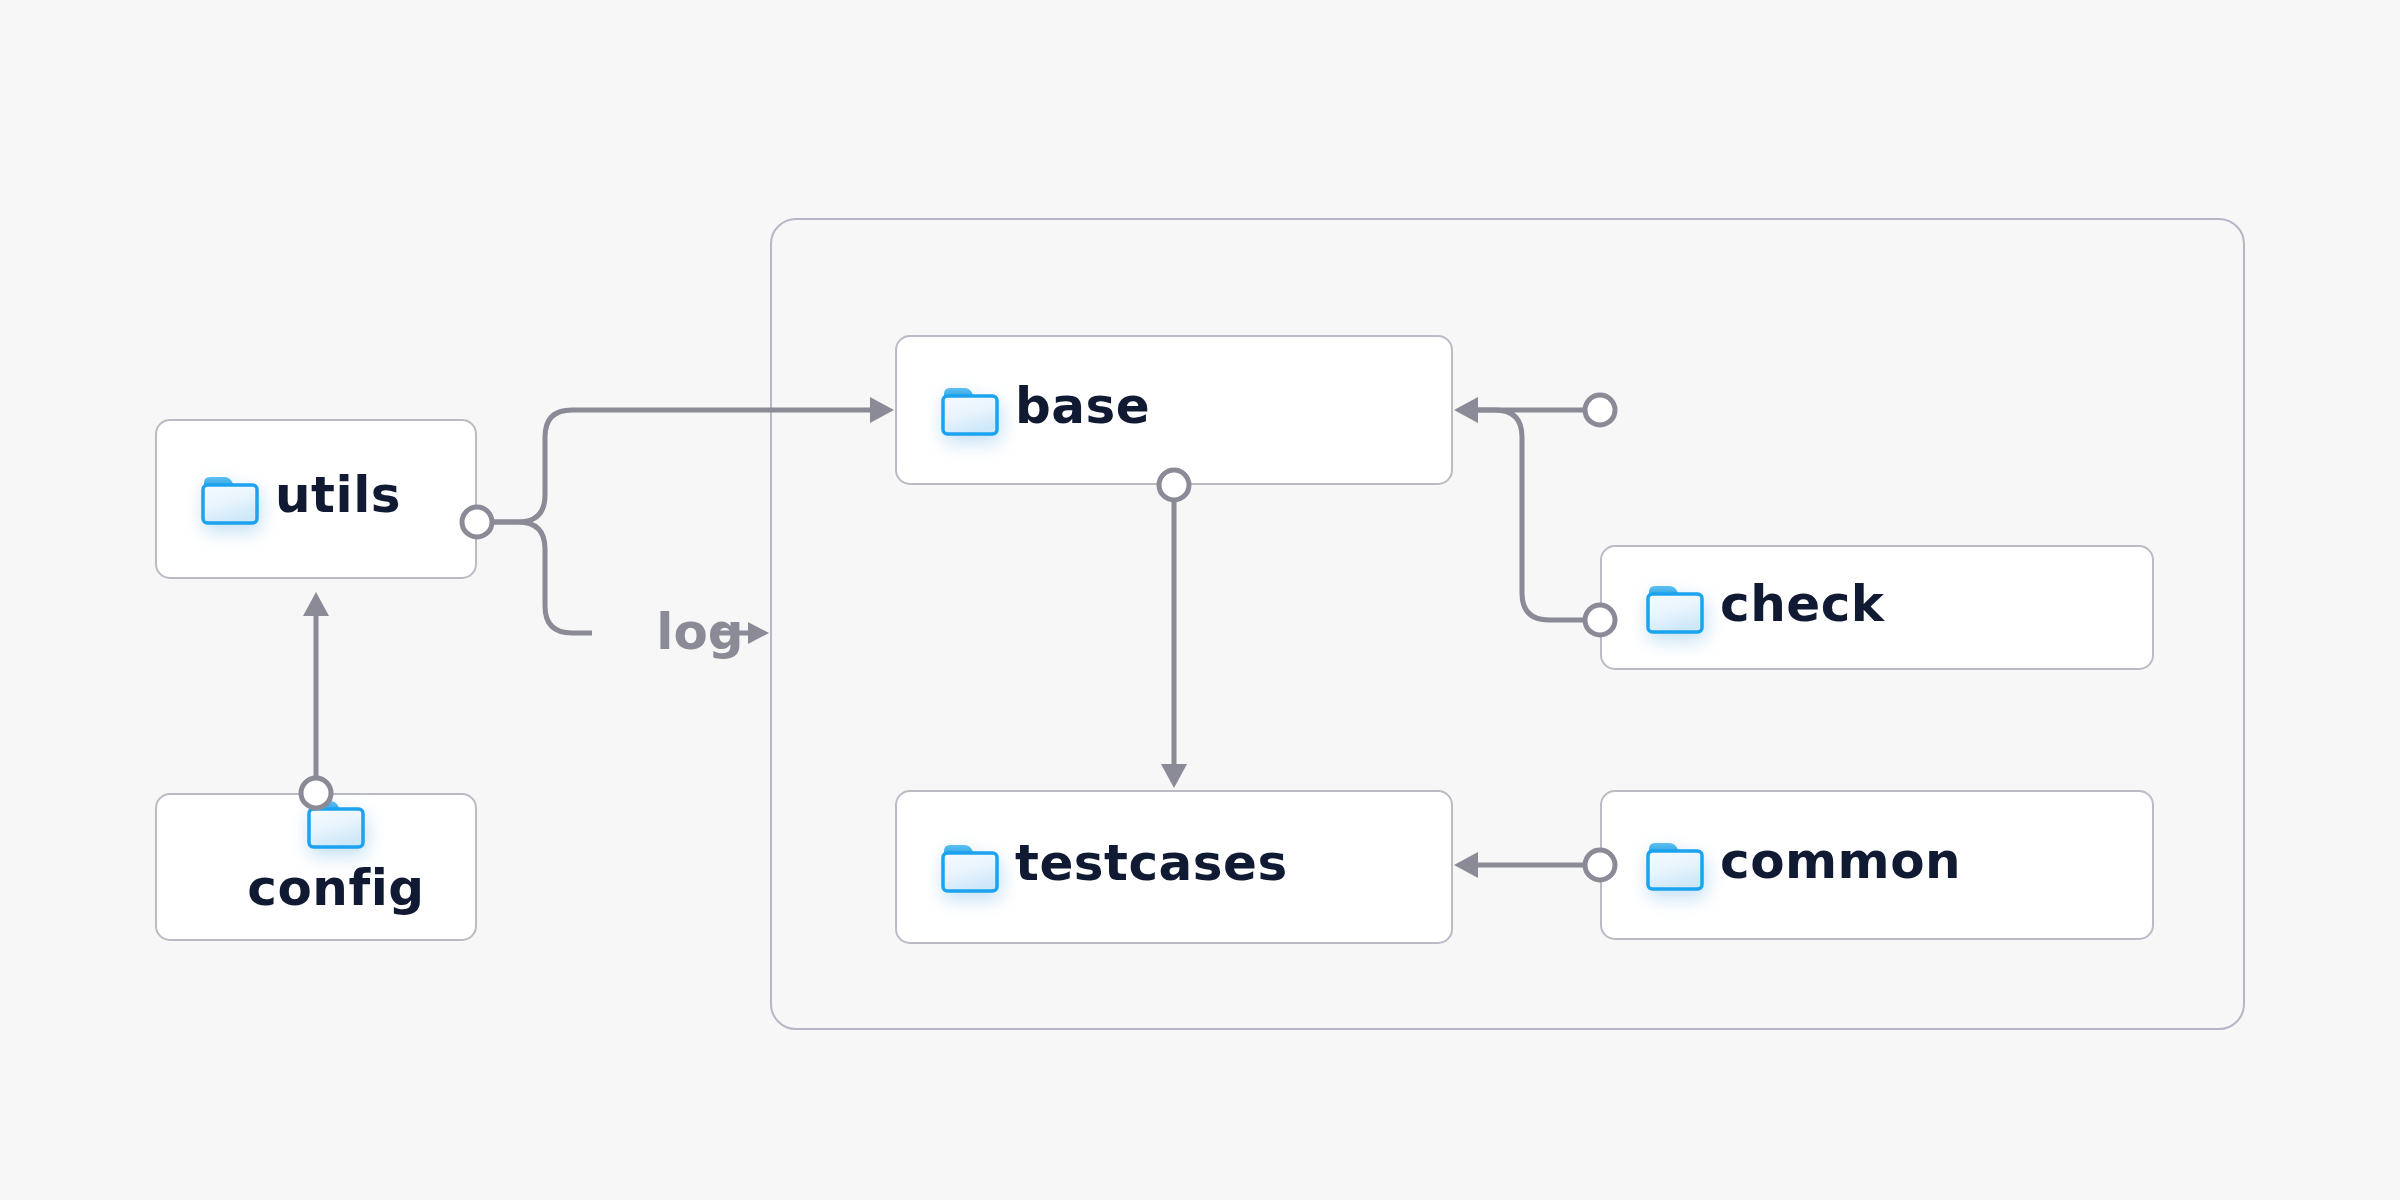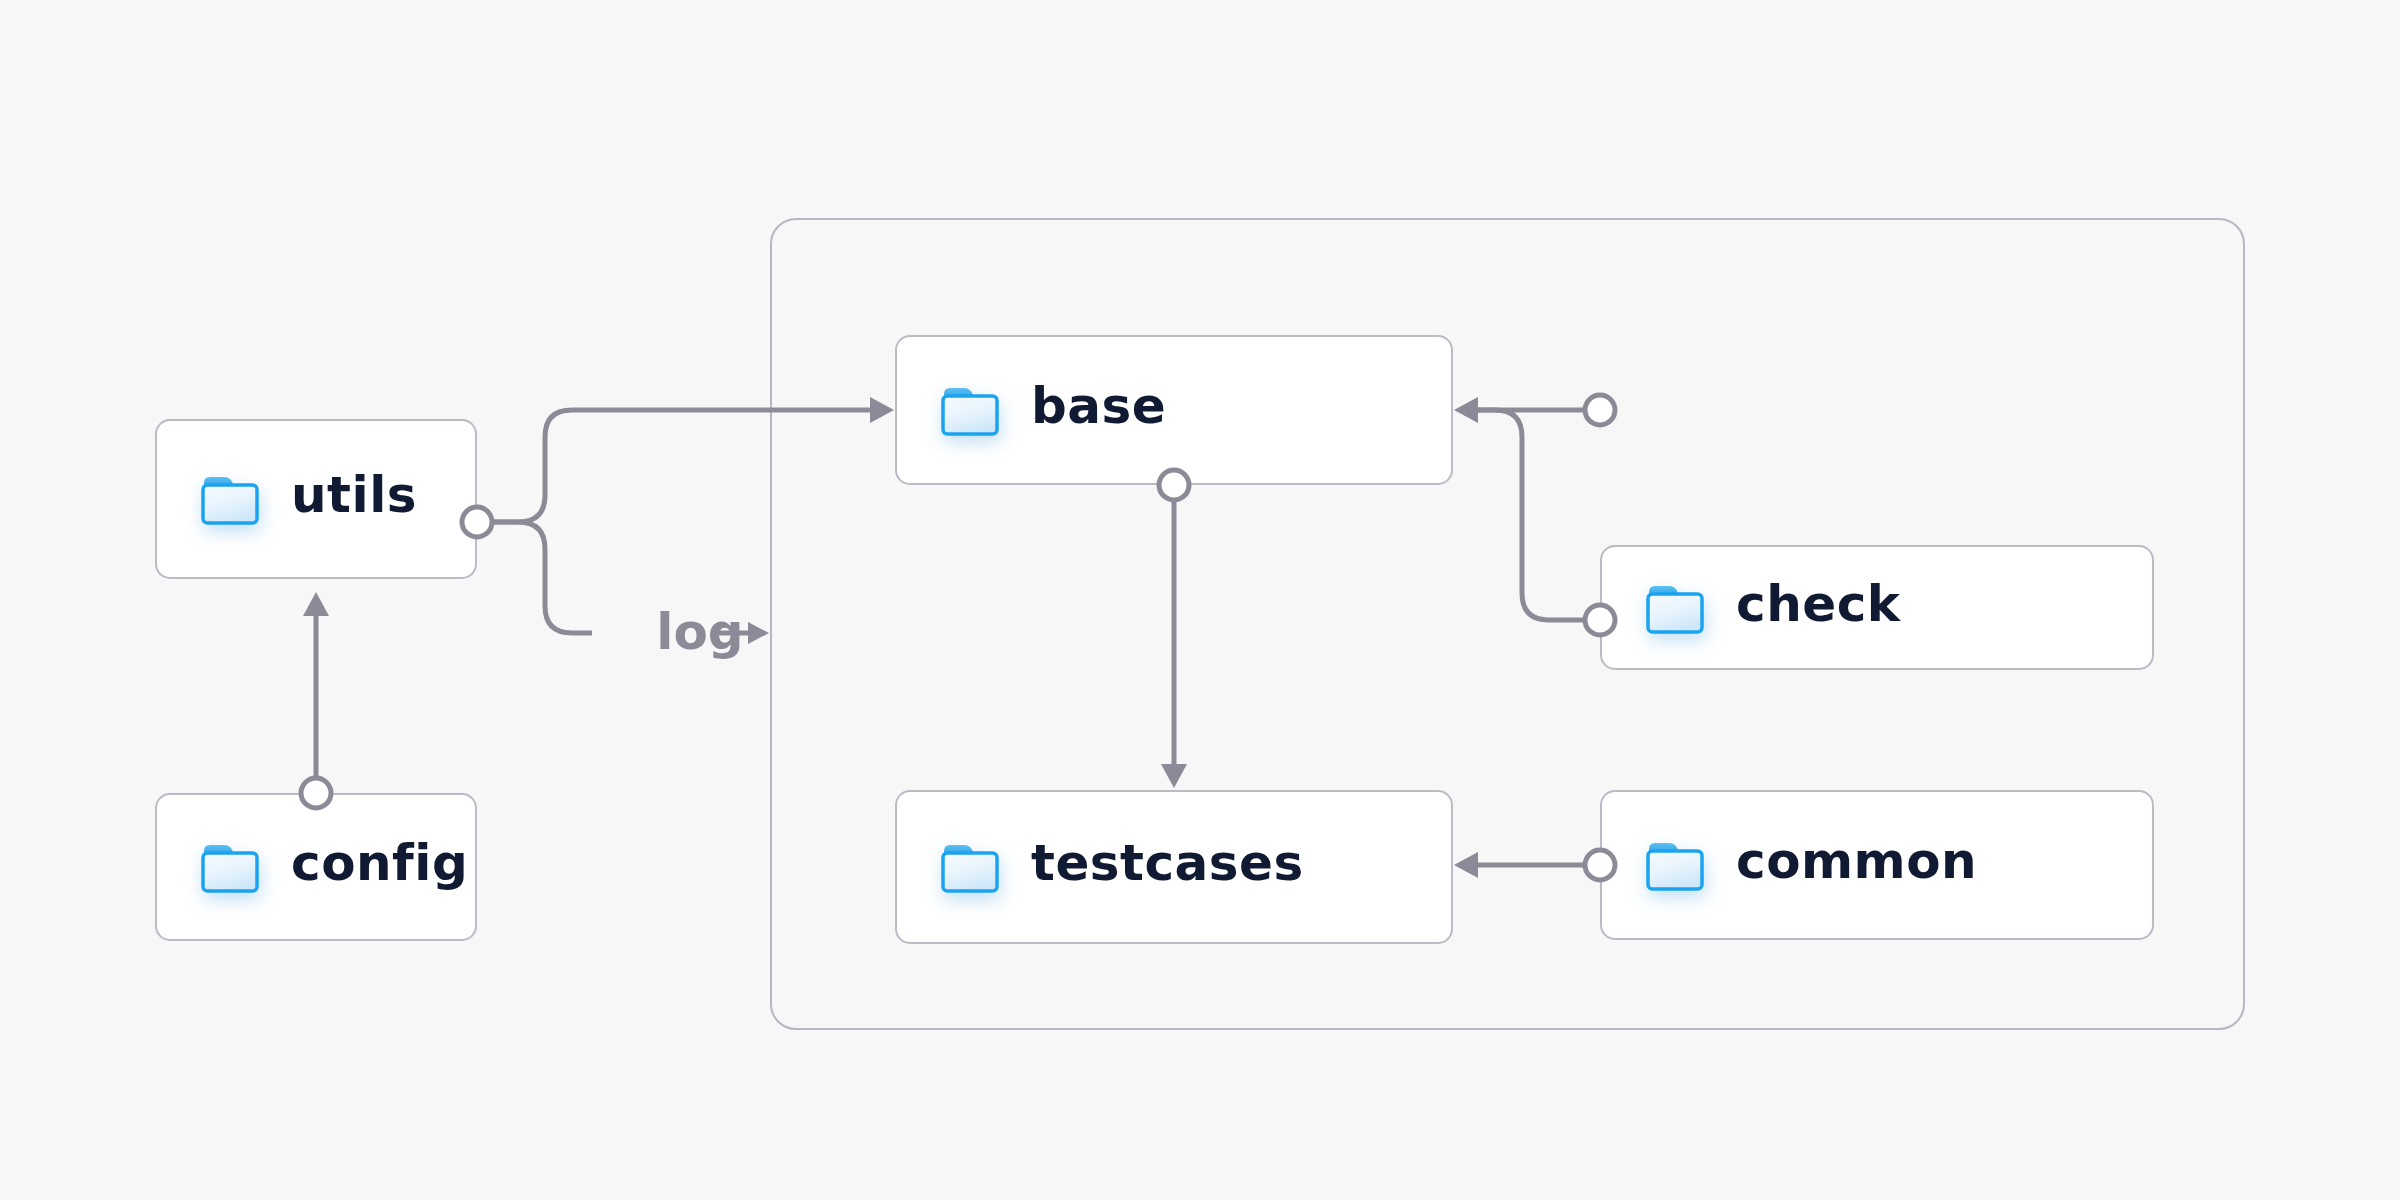--- a/index.html
+++ b/index.html
@@ -55,39 +55,39 @@
   
   .node {
     position: absolute;
     background: #ffffff;
     border: 2px solid #babbc5;
     border-radius: 15px;
     box-sizing: border-box;
     display: flex;
     align-items: center;
     padding-left: 40px;
-    gap: 28px;
+    gap: 12px;
   }
   .node .node-label {
     font-size: 50px;
     font-weight: 600;
     color: #111a33;
     letter-spacing: 0.5px;
     line-height: 1;
     padding-bottom: 8px;
     white-space: nowrap;
   }
   .folder {
     width: 66px;
     height: 56px;
     flex: 0 0 auto;
     filter: drop-shadow(2px 7px 9px rgba(40, 145, 215, 0.28));
   }
   .n-utils     { left: 155px;  top: 419px; width: 322px; height: 160px; text-align: center; }
-  .n-config    { left: 155px;  top: 793px; width: 322px; height: 148px; }
+  .n-config    { left: 155px;  top: 793px; width: 322px; height: 148px; flex-direction: column; }
   .n-base      { left: 895px;  top: 335px; width: 558px; height: 150px; }
   .n-pymilvus  { left: 1600px; top: 335px; width: 554px; height: 150px; }
   .n-check     { left: 1600px; top: 545px; width: 554px; height: 125px; }
   .n-testcases { left: 895px;  top: 790px; width: 558px; height: 154px; }
   .n-common    { left: 1600px; top: 790px; width: 554px; height: 150px; }
   
   .edges {
     position: absolute;
     left: 0;
     top: 0;

